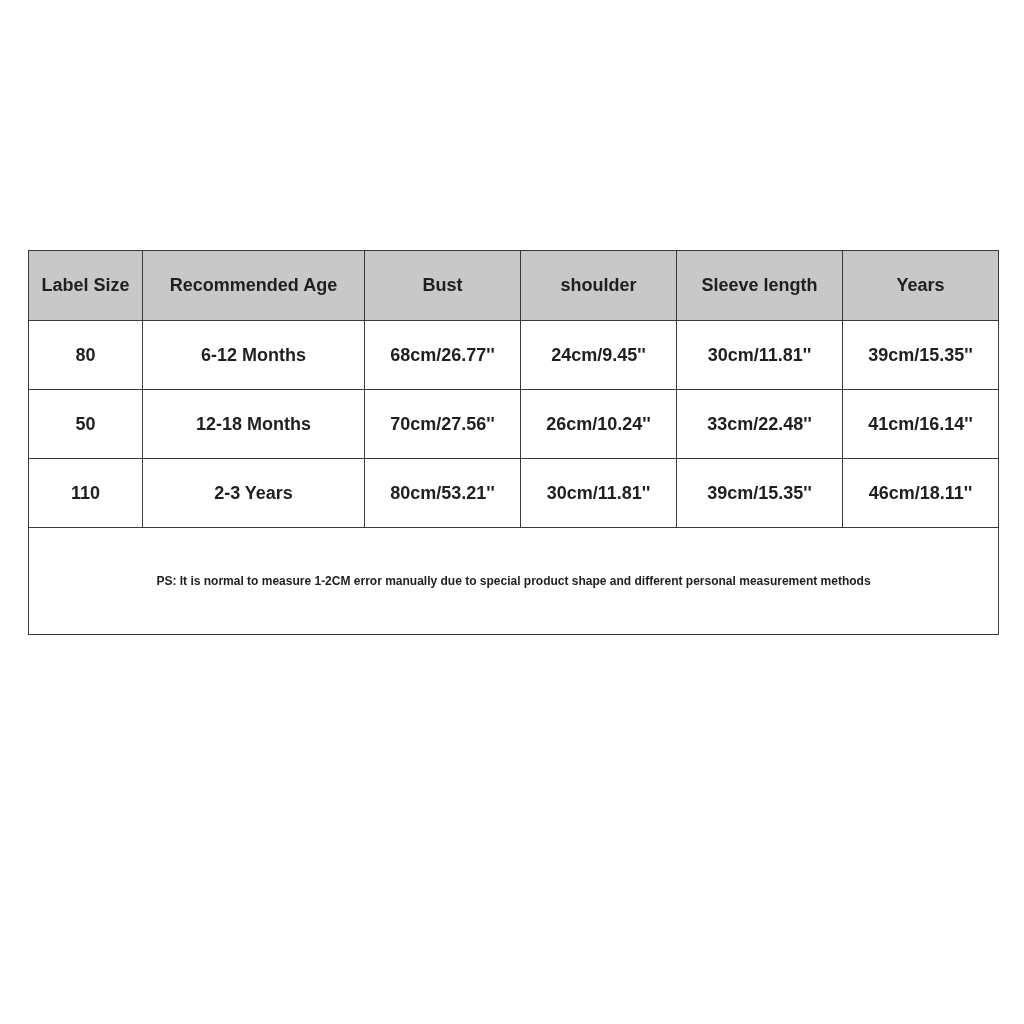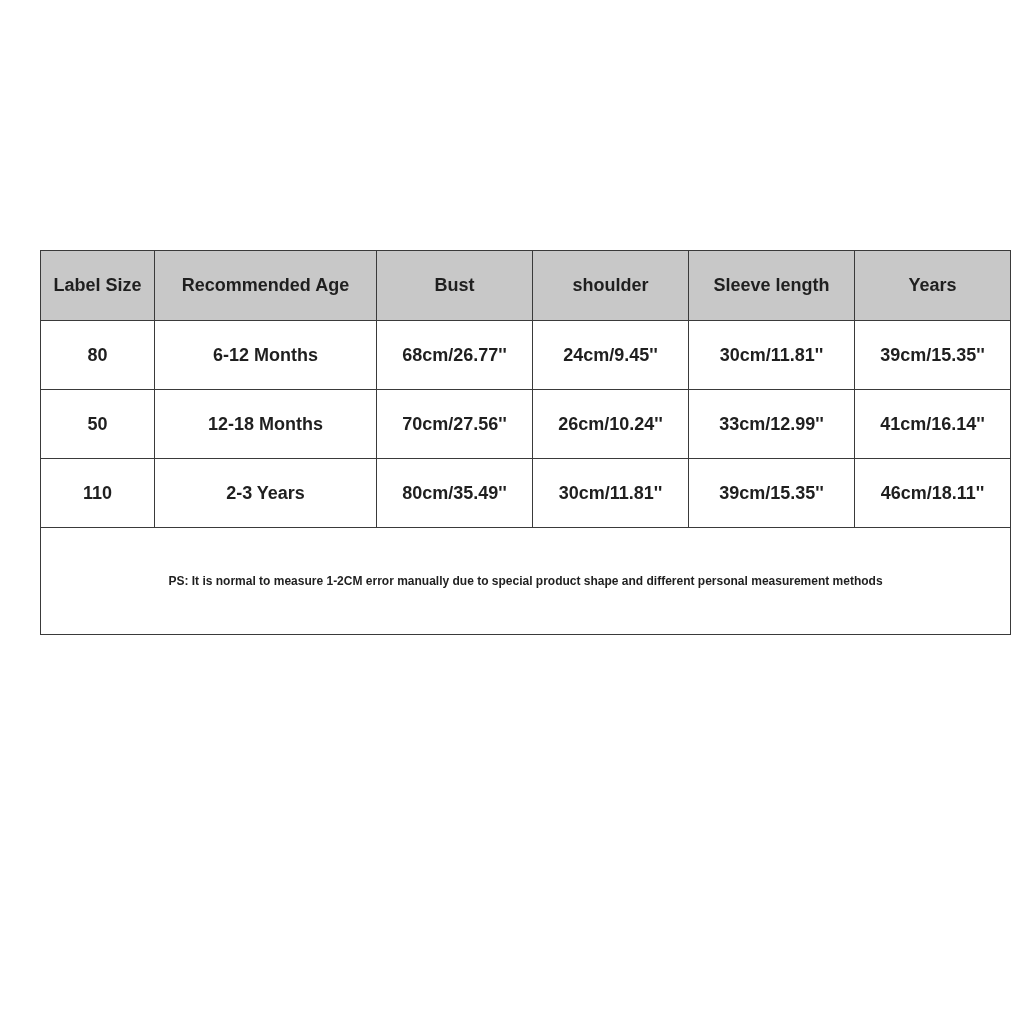--- a/index.html
+++ b/index.html
@@ -1,18 +1,18 @@
 <!DOCTYPE html>
 <html><head>
 <meta charset="utf-8">
 <style>
   html, body { margin: 0; padding: 0; background: #ffffff; }
   body { width: 1024px; height: 1024px; position: relative; font-family: "Liberation Sans", sans-serif; }
   .size-table {
-    position: absolute; left: 40px; top: 250px;
+    position: absolute; left: 28px; top: 250px;
     width: 970px; border-collapse: collapse; table-layout: fixed;
     border: 1px solid #3a3a3a;
   }
   .size-table th, .size-table td {
     border: 1px solid #3a3a3a; text-align: center; vertical-align: middle;
     color: #1f1f1f; font-weight: bold; font-size: 18px; padding: 0;
   }
   .size-table thead th { background: #c8c8c8; height: 69px; }
   .size-table tbody td { height: 68px; background: #ffffff; }
   .size-table tfoot td { height: 106px; font-size: 12px; line-height: 29px; padding: 0 8px; }
@@ -46,27 +46,27 @@
       <td>68cm/26.77''</td>
       <td>24cm/9.45''</td>
       <td>30cm/11.81''</td>
       <td>39cm/15.35''</td>
     </tr>
     <tr>
       <td>50</td>
       <td>12-18 Months</td>
       <td>70cm/27.56''</td>
       <td>26cm/10.24''</td>
-      <td>33cm/12.99''</td>
+      <td>33cm/22.48''</td>
       <td>41cm/16.14''</td>
     </tr>
     <tr>
       <td>110</td>
       <td>2-3 Years</td>
-      <td>80cm/35.49''</td>
+      <td>80cm/53.21''</td>
       <td>30cm/11.81''</td>
       <td>39cm/15.35''</td>
       <td>46cm/18.11''</td>
     </tr>
   </tbody>
   <tfoot>
     <tr>
       <td colspan="6">PS: It is normal to measure 1-2CM error manually due to special product shape and different personal measurement methods</td>
     </tr>
   </tfoot>

